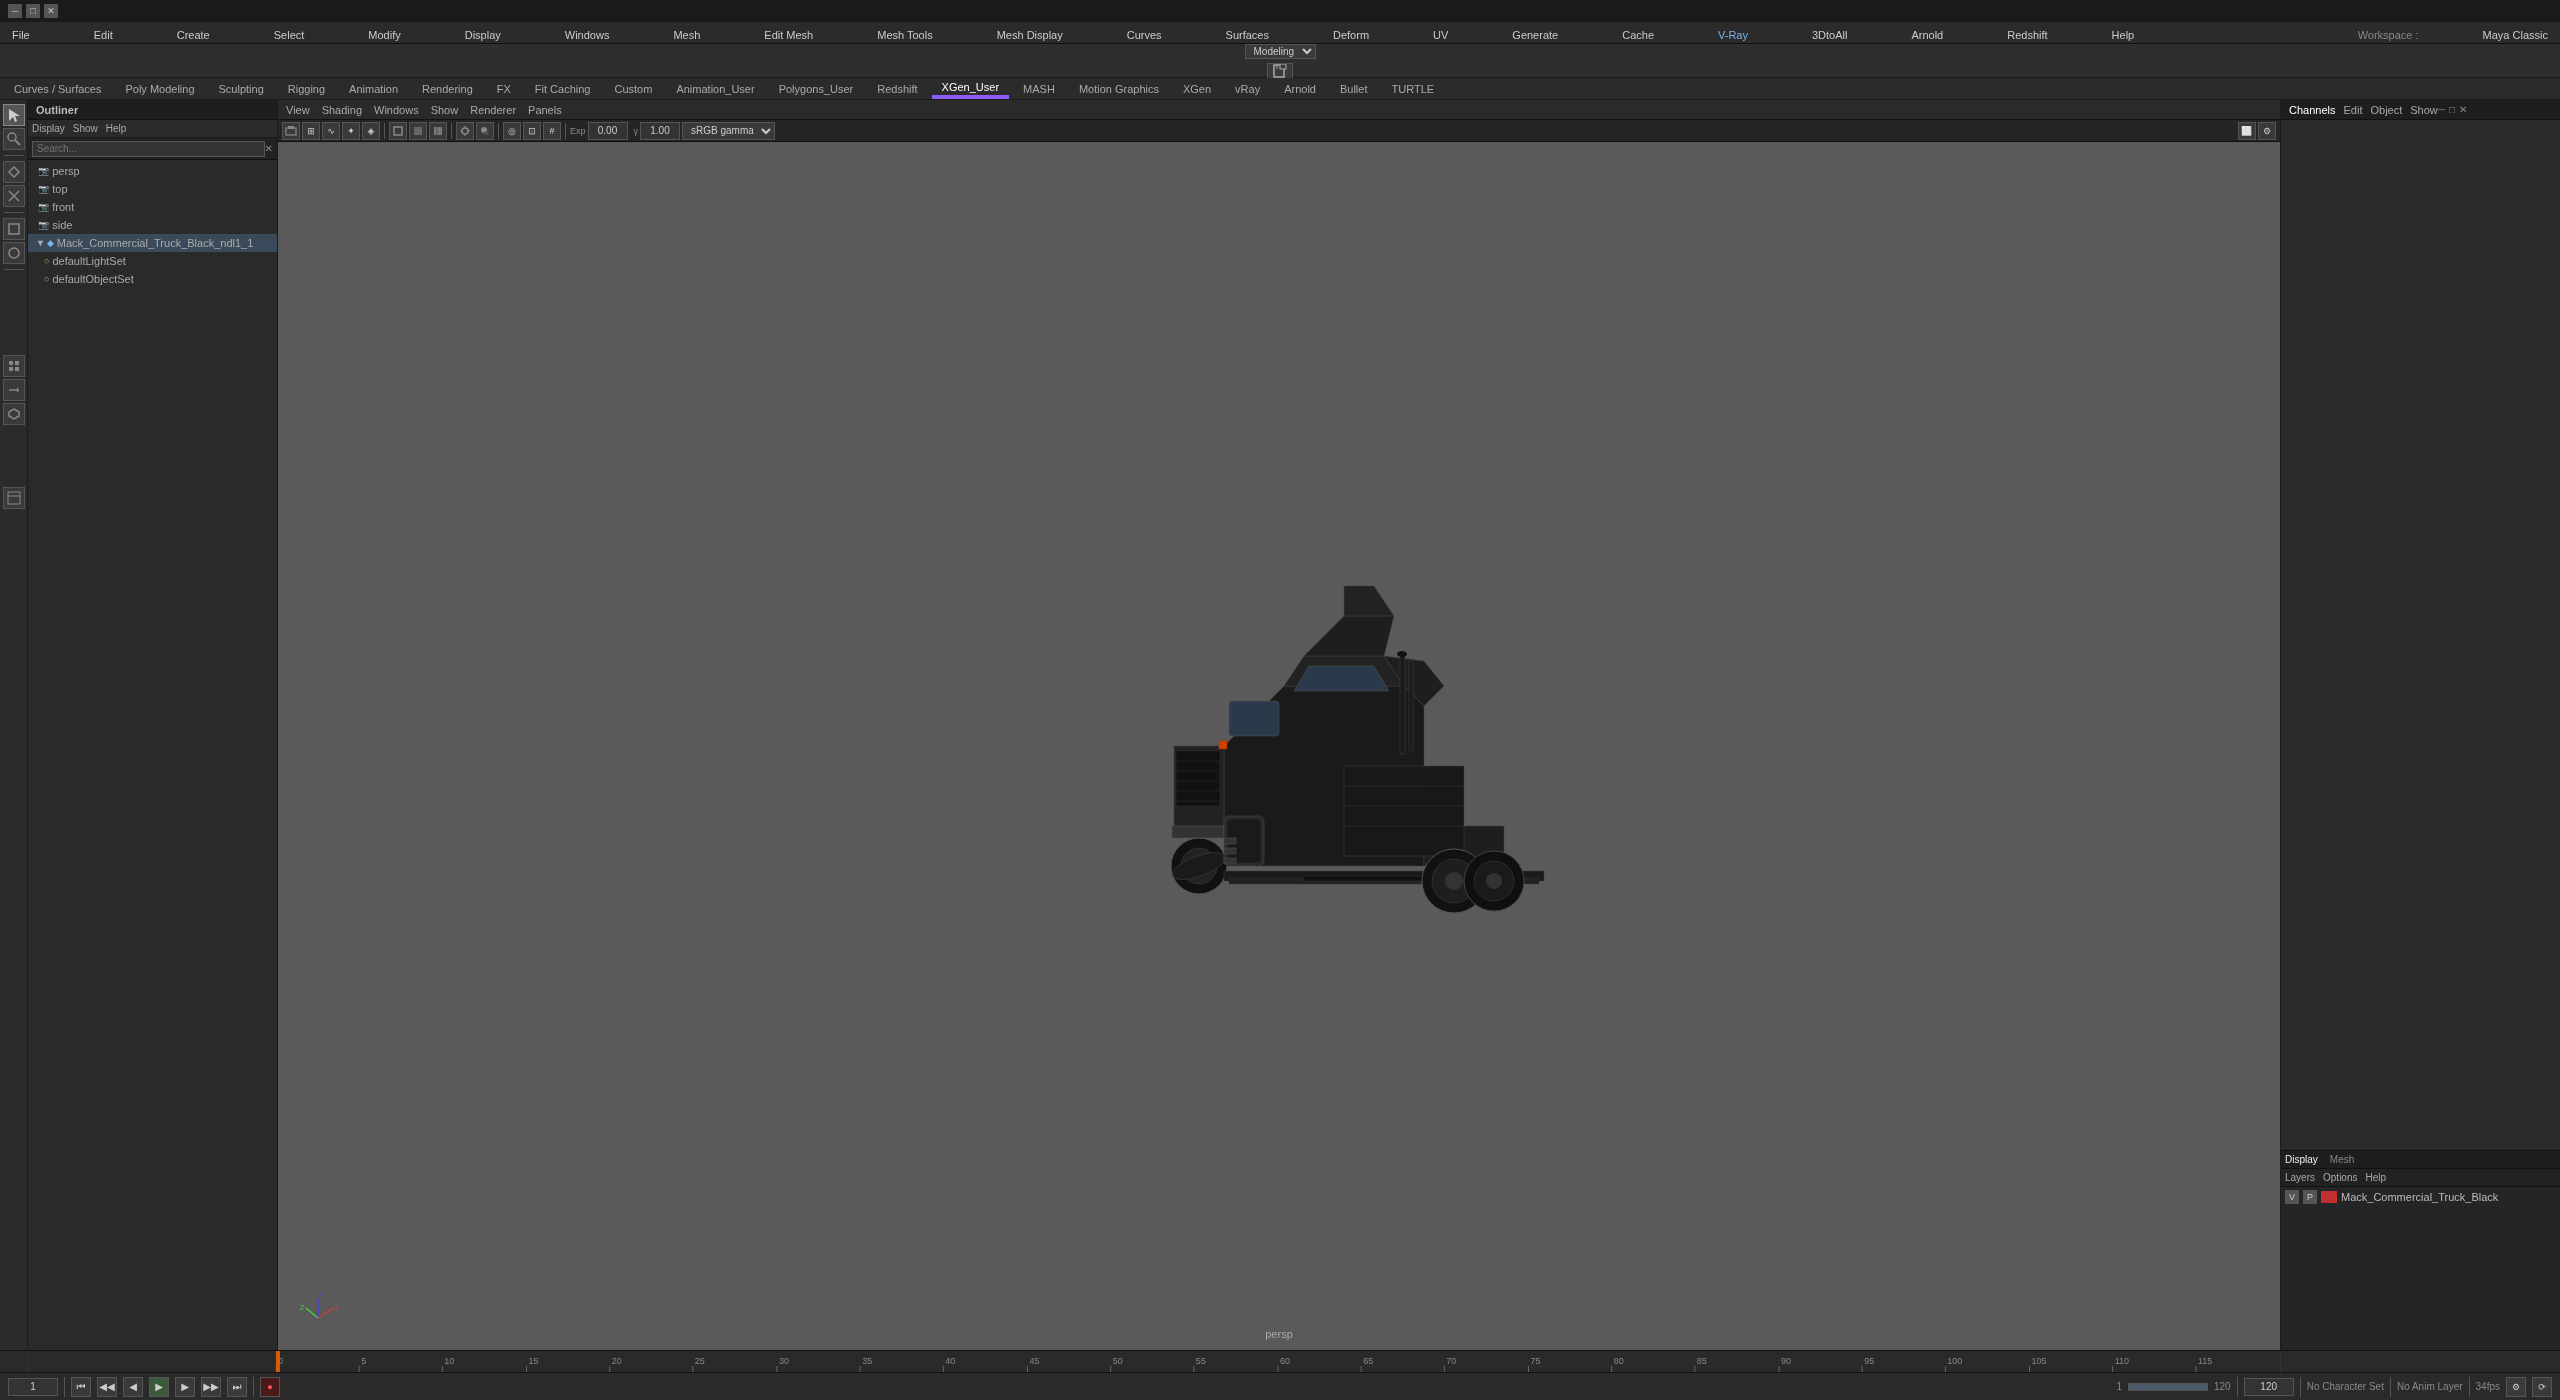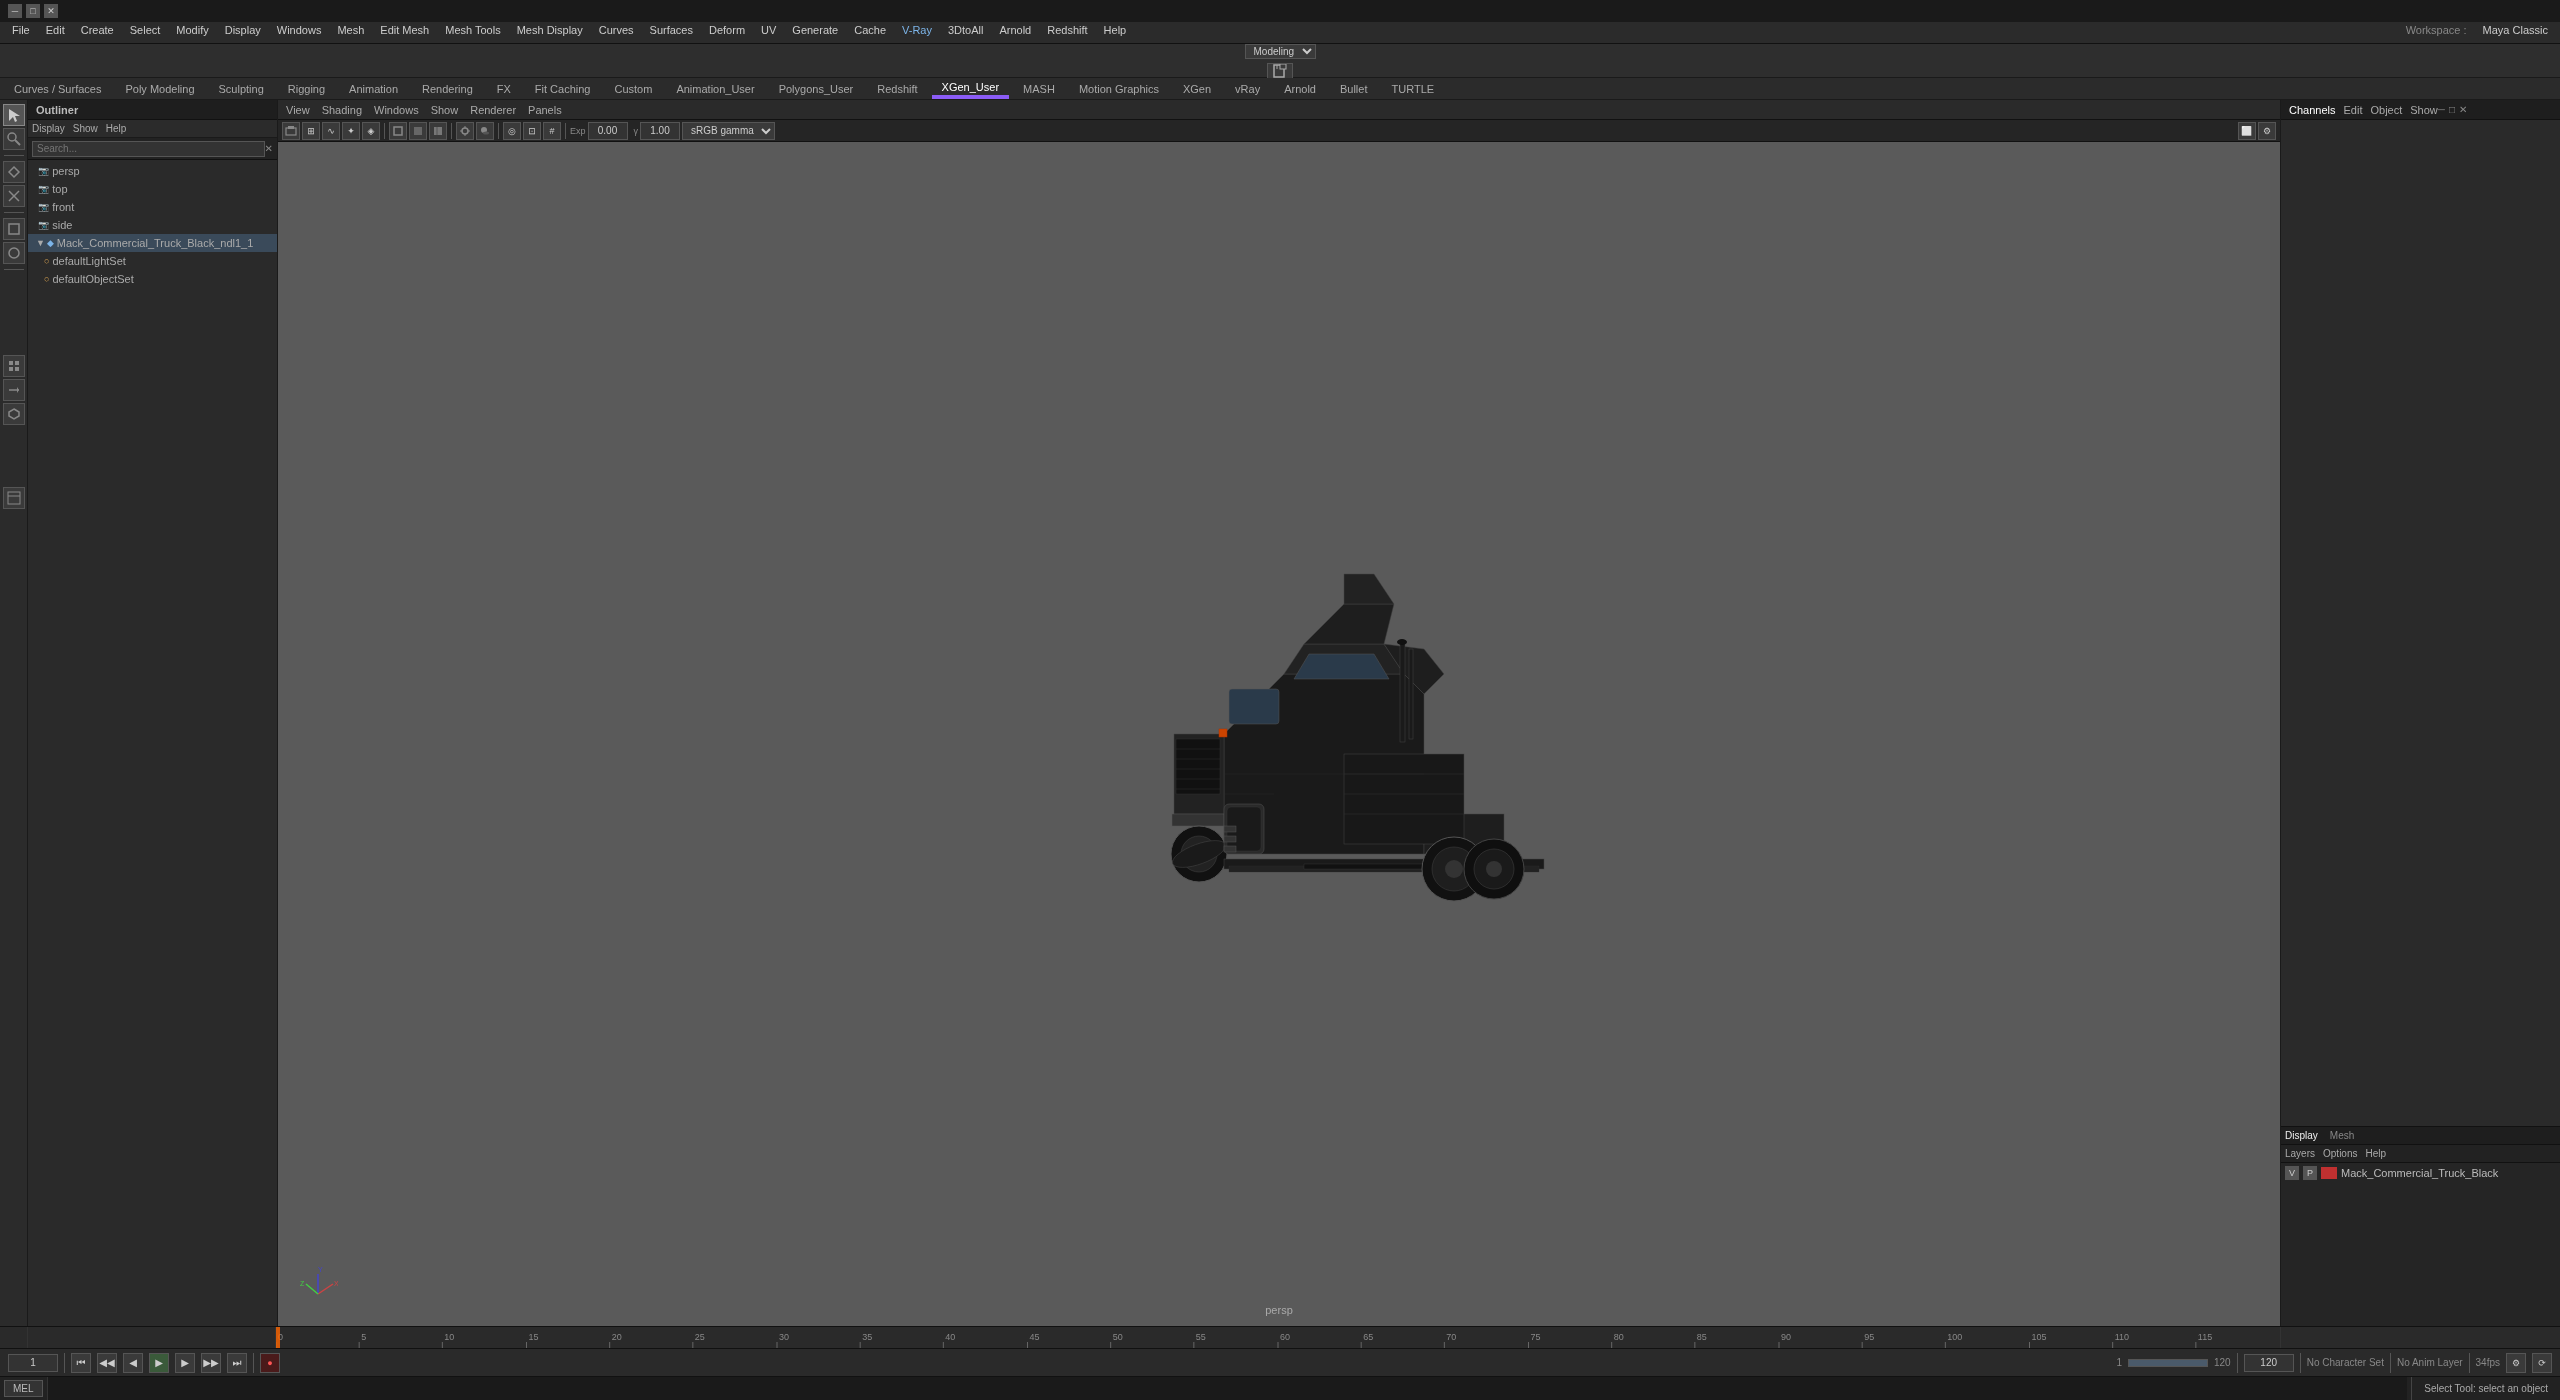--- a/index.html
+++ b/index.html
@@ -32,23 +32,24 @@
       display: flex; align-items: center; justify-content: center;
       font-size: 9px; cursor: pointer; color: #ccc;
     }
 
     
     #menu-bar {
       width: 100%;
       height: 22px;
       background: #2b2b2b;
       display: flex;
-      align-items: flex-start;
+      align-items: flex-end;
       padding: 0 4px;
       border-bottom: 1px solid #111;
+      gap: 48px;
     }
     .menu-item {
       padding: 2px 8px;
       font-size: 11px;
       color: #cccccc;
       cursor: pointer;
       white-space: nowrap;
     }
 
     
@@ -1069,22 +1070,16 @@
 
       <span style="font-size:10px; color:#888;">No Character Set</span>
       <div style="width:1px; height:20px; background:#555;"></div>
       <span style="font-size:10px; color:#888;">No Anim Layer</span>
       <div style="width:1px; height:20px; background:#555;"></div>
       <span style="font-size:10px; color:#888;">34fps</span>
       <button class="play-btn" style="font-size:9px;">⚙</button>
       <button class="play-btn" style="font-size:9px;">⟳</button>
     </div>
 
-    <div id="mel-bar" style="height:24px;">
-      <div class="mel-tab">MEL</div>
-      <input type="text" placeholder="" style="flex: 1 1 0%; background: rgb(26, 26, 26); border-top: none; border-right: none; border-bottom: none; border-image: initial; border-left: 1px solid rgb(51, 51, 51); color: rgb(204, 204, 204); font-size: 10px; padding: 2px 6px; height: 100%;">
-      <div style="width:1px; height:100%; background:#444;"></div>
-      <span style="font-size:10px; color:#aaa; padding:0 8px;">Select Tool: select an object</span>
-    </div>
 
   </div>
 
 </div>
 
 </body></html>

